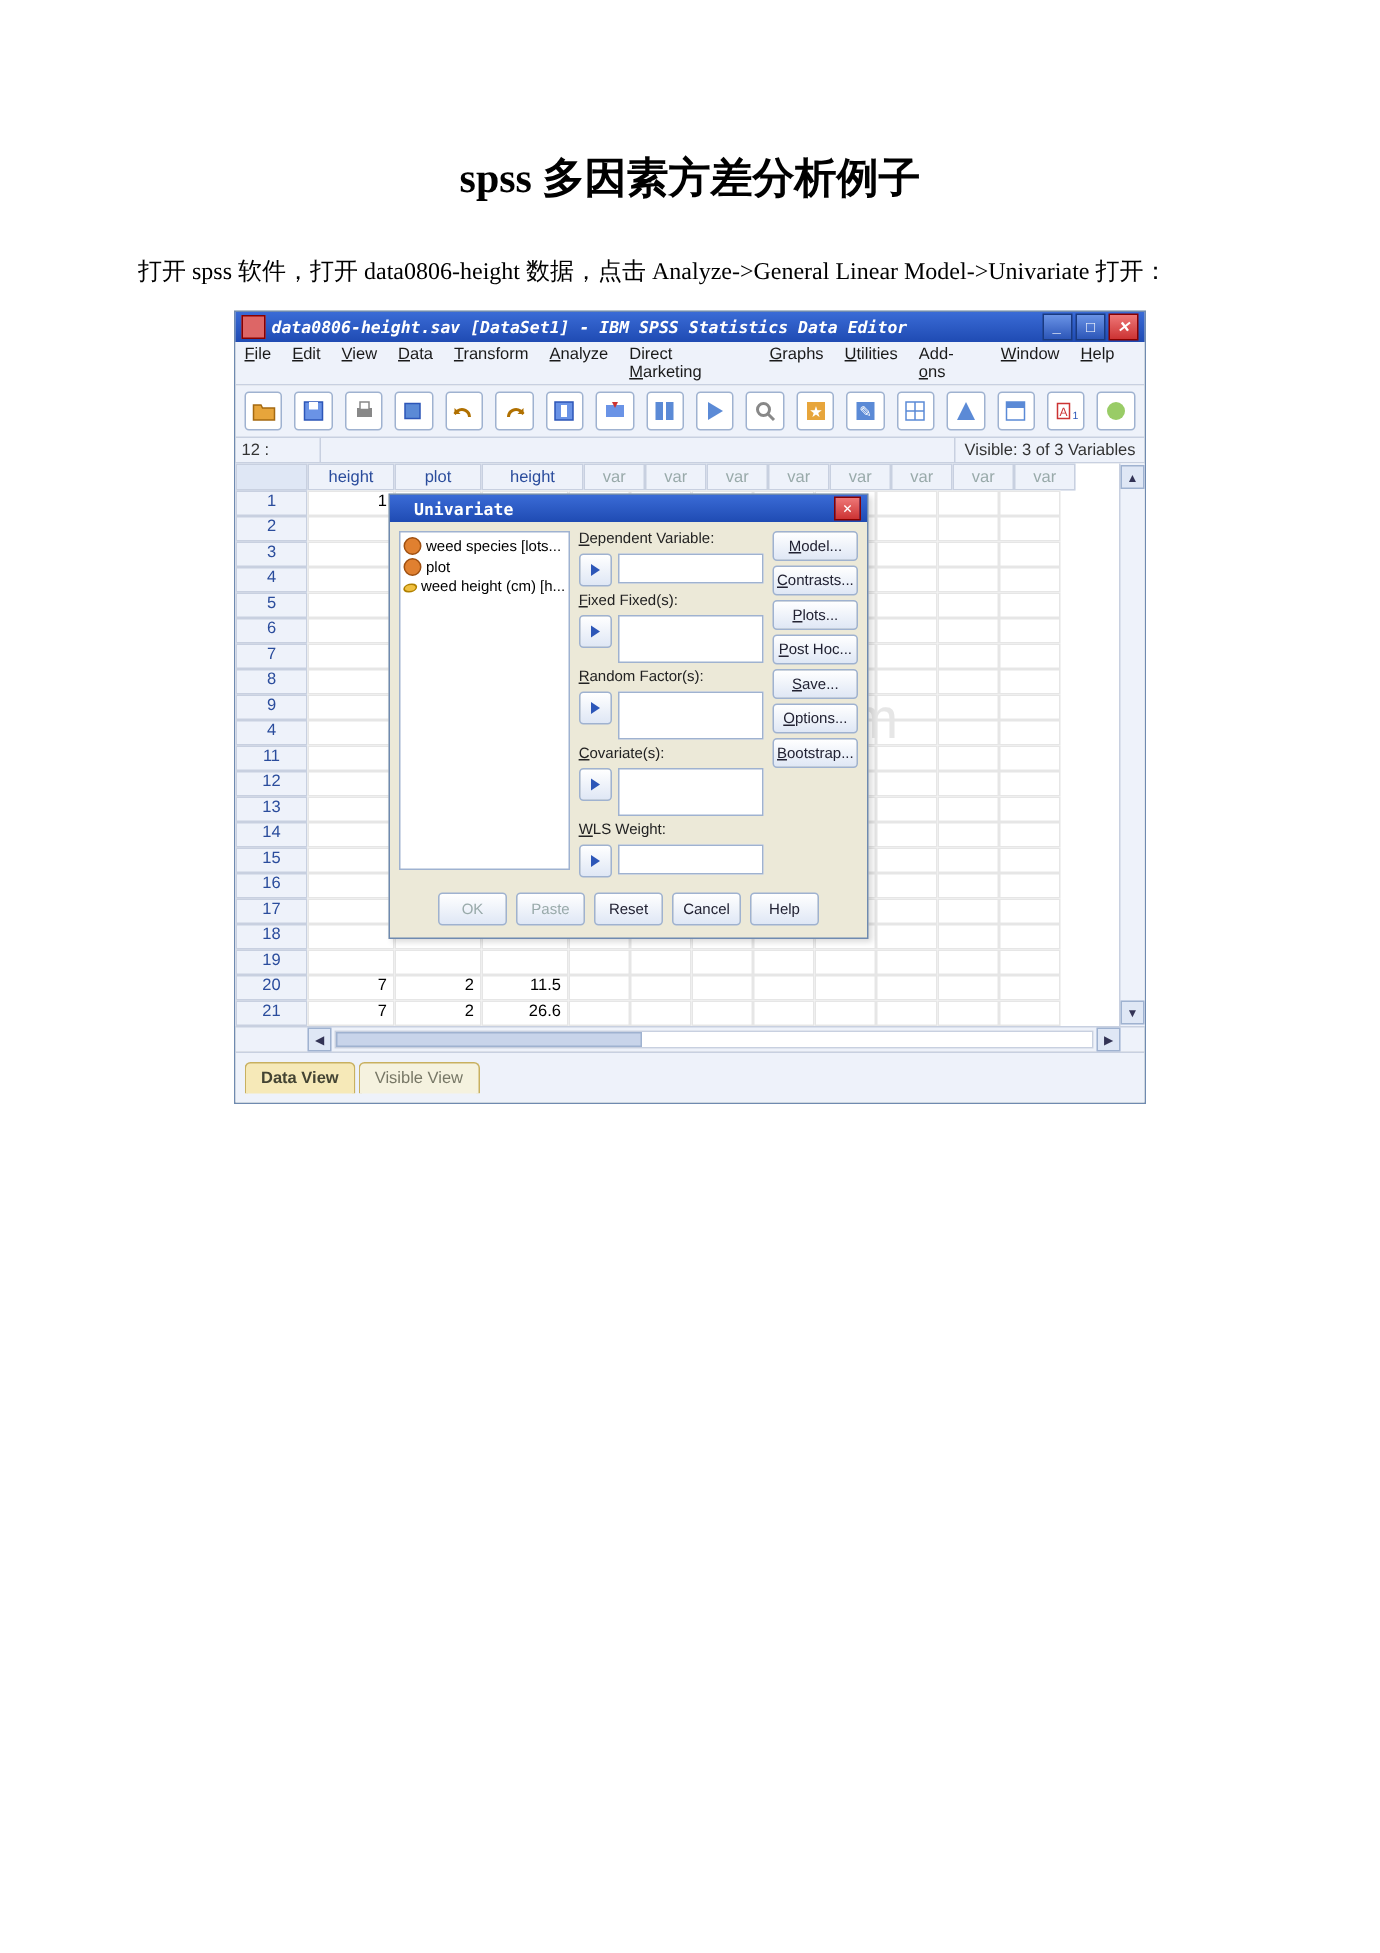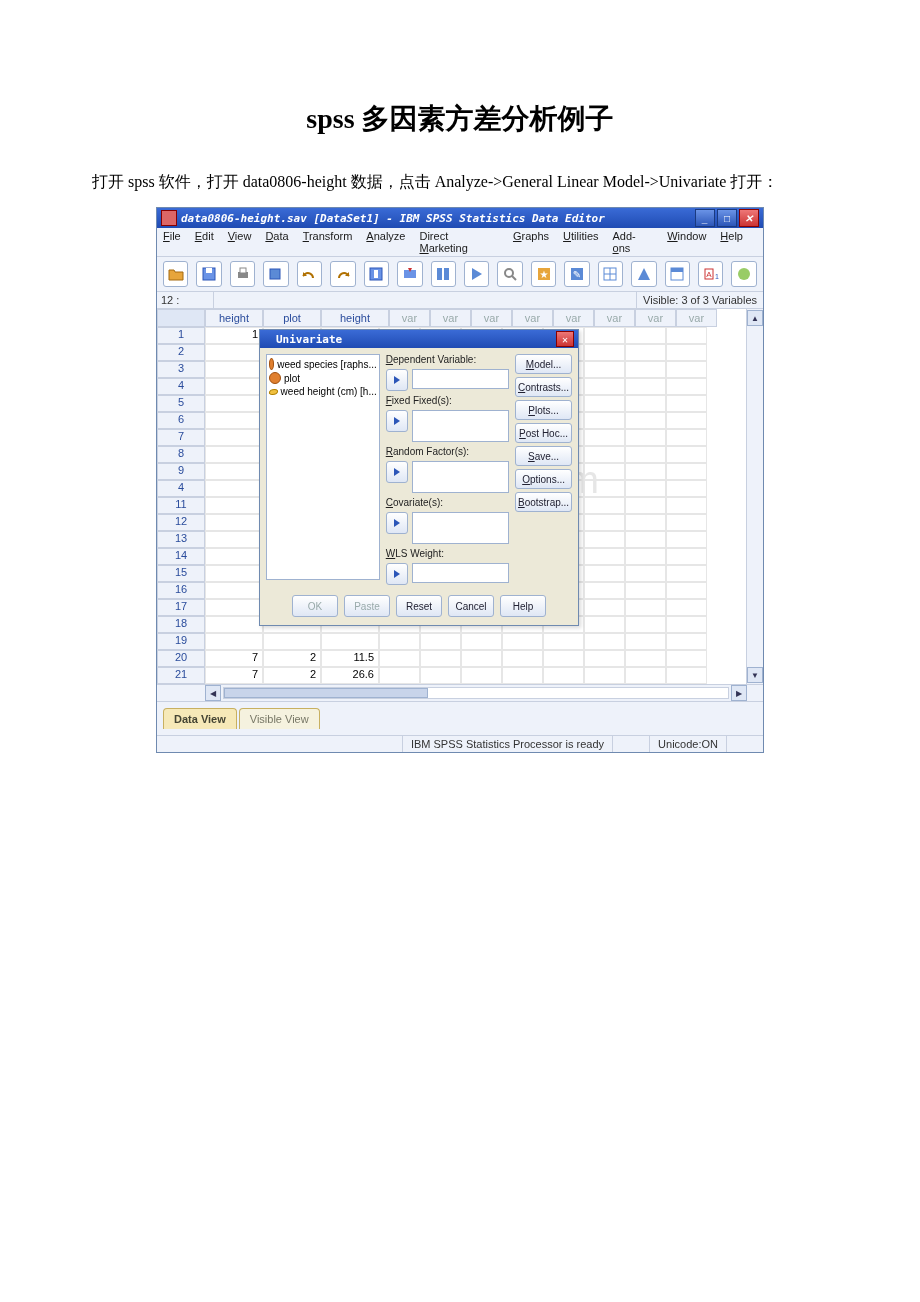--- a/index.html
+++ b/index.html
@@ -756,21 +756,21 @@
             <div class="dtitle">
               <span class="t-icon" style="width:12px;height:12px"></span>
               <span>Univariate</span>
               <span class="spacer"></span>
               <div class="dclose">✕</div>
             </div>
             <div class="dbody">
               <div class="varlist" id="varlist">
                   <div class="vitem">
                     <span class="vicon nom"></span>
-                    <span>weed species [raphs...</span>
+                    <span>weed species [lots...</span>
                   </div>
                   <div class="vitem">
                     <span class="vicon nom"></span>
                     <span>plot</span>
                   </div>
                   <div class="vitem">
                     <span class="vicon sca"></span>
                     <span>weed height (cm) [h...</span>
                   </div>
                 </div>
@@ -855,24 +855,17 @@
           </div>
         <div class="arrow">▶</div>
         <div style="width:16px"></div>
       </div>
 
       <div class="tabs">
         <div class="tab">Data View</div>
         <div class="tab inactive">Visible View</div>
       </div>
 
-      <div class="statusbar">
-        <div class="sfill"></div>
-        <div class="scell">IBM SPSS Statistics Processor is ready</div>
-        <div class="scell" style="width:20px"></div>
-        <div class="scell">Unicode:ON</div>
-        <div class="scell" style="width:20px"></div>
-      </div>
 
     </div>
   </div>
 
 </div>
 
 </body></html>

